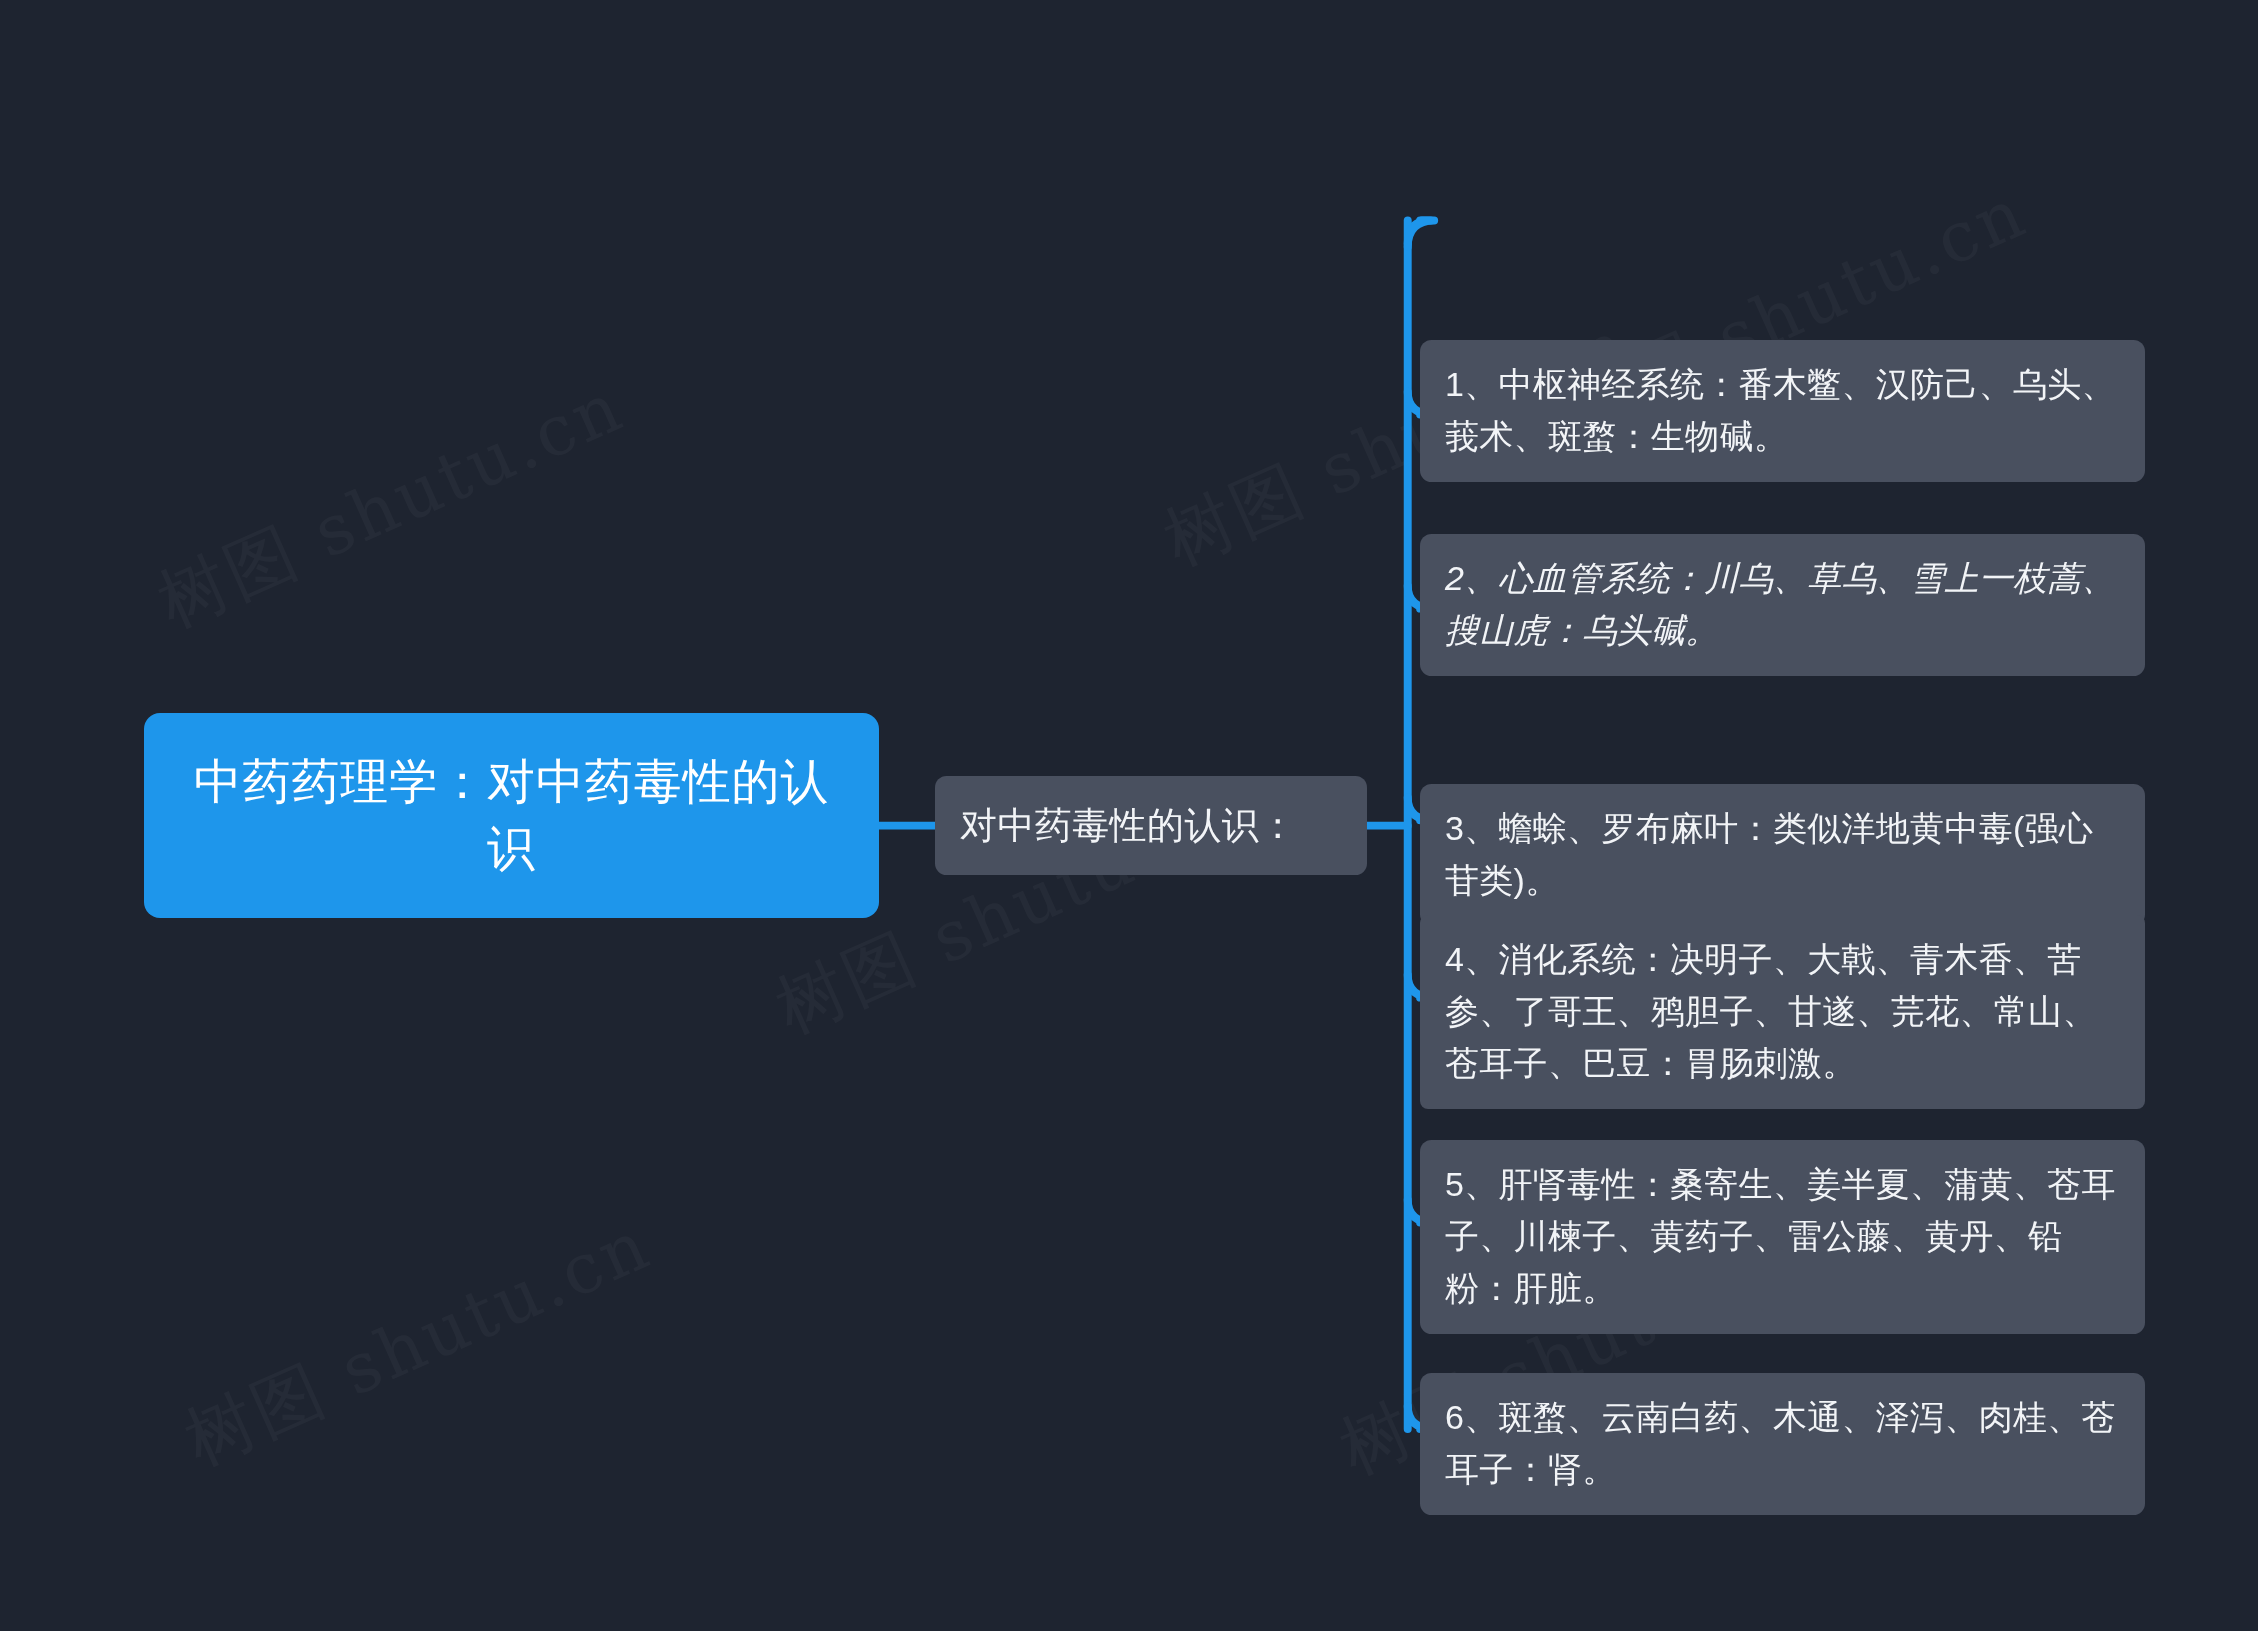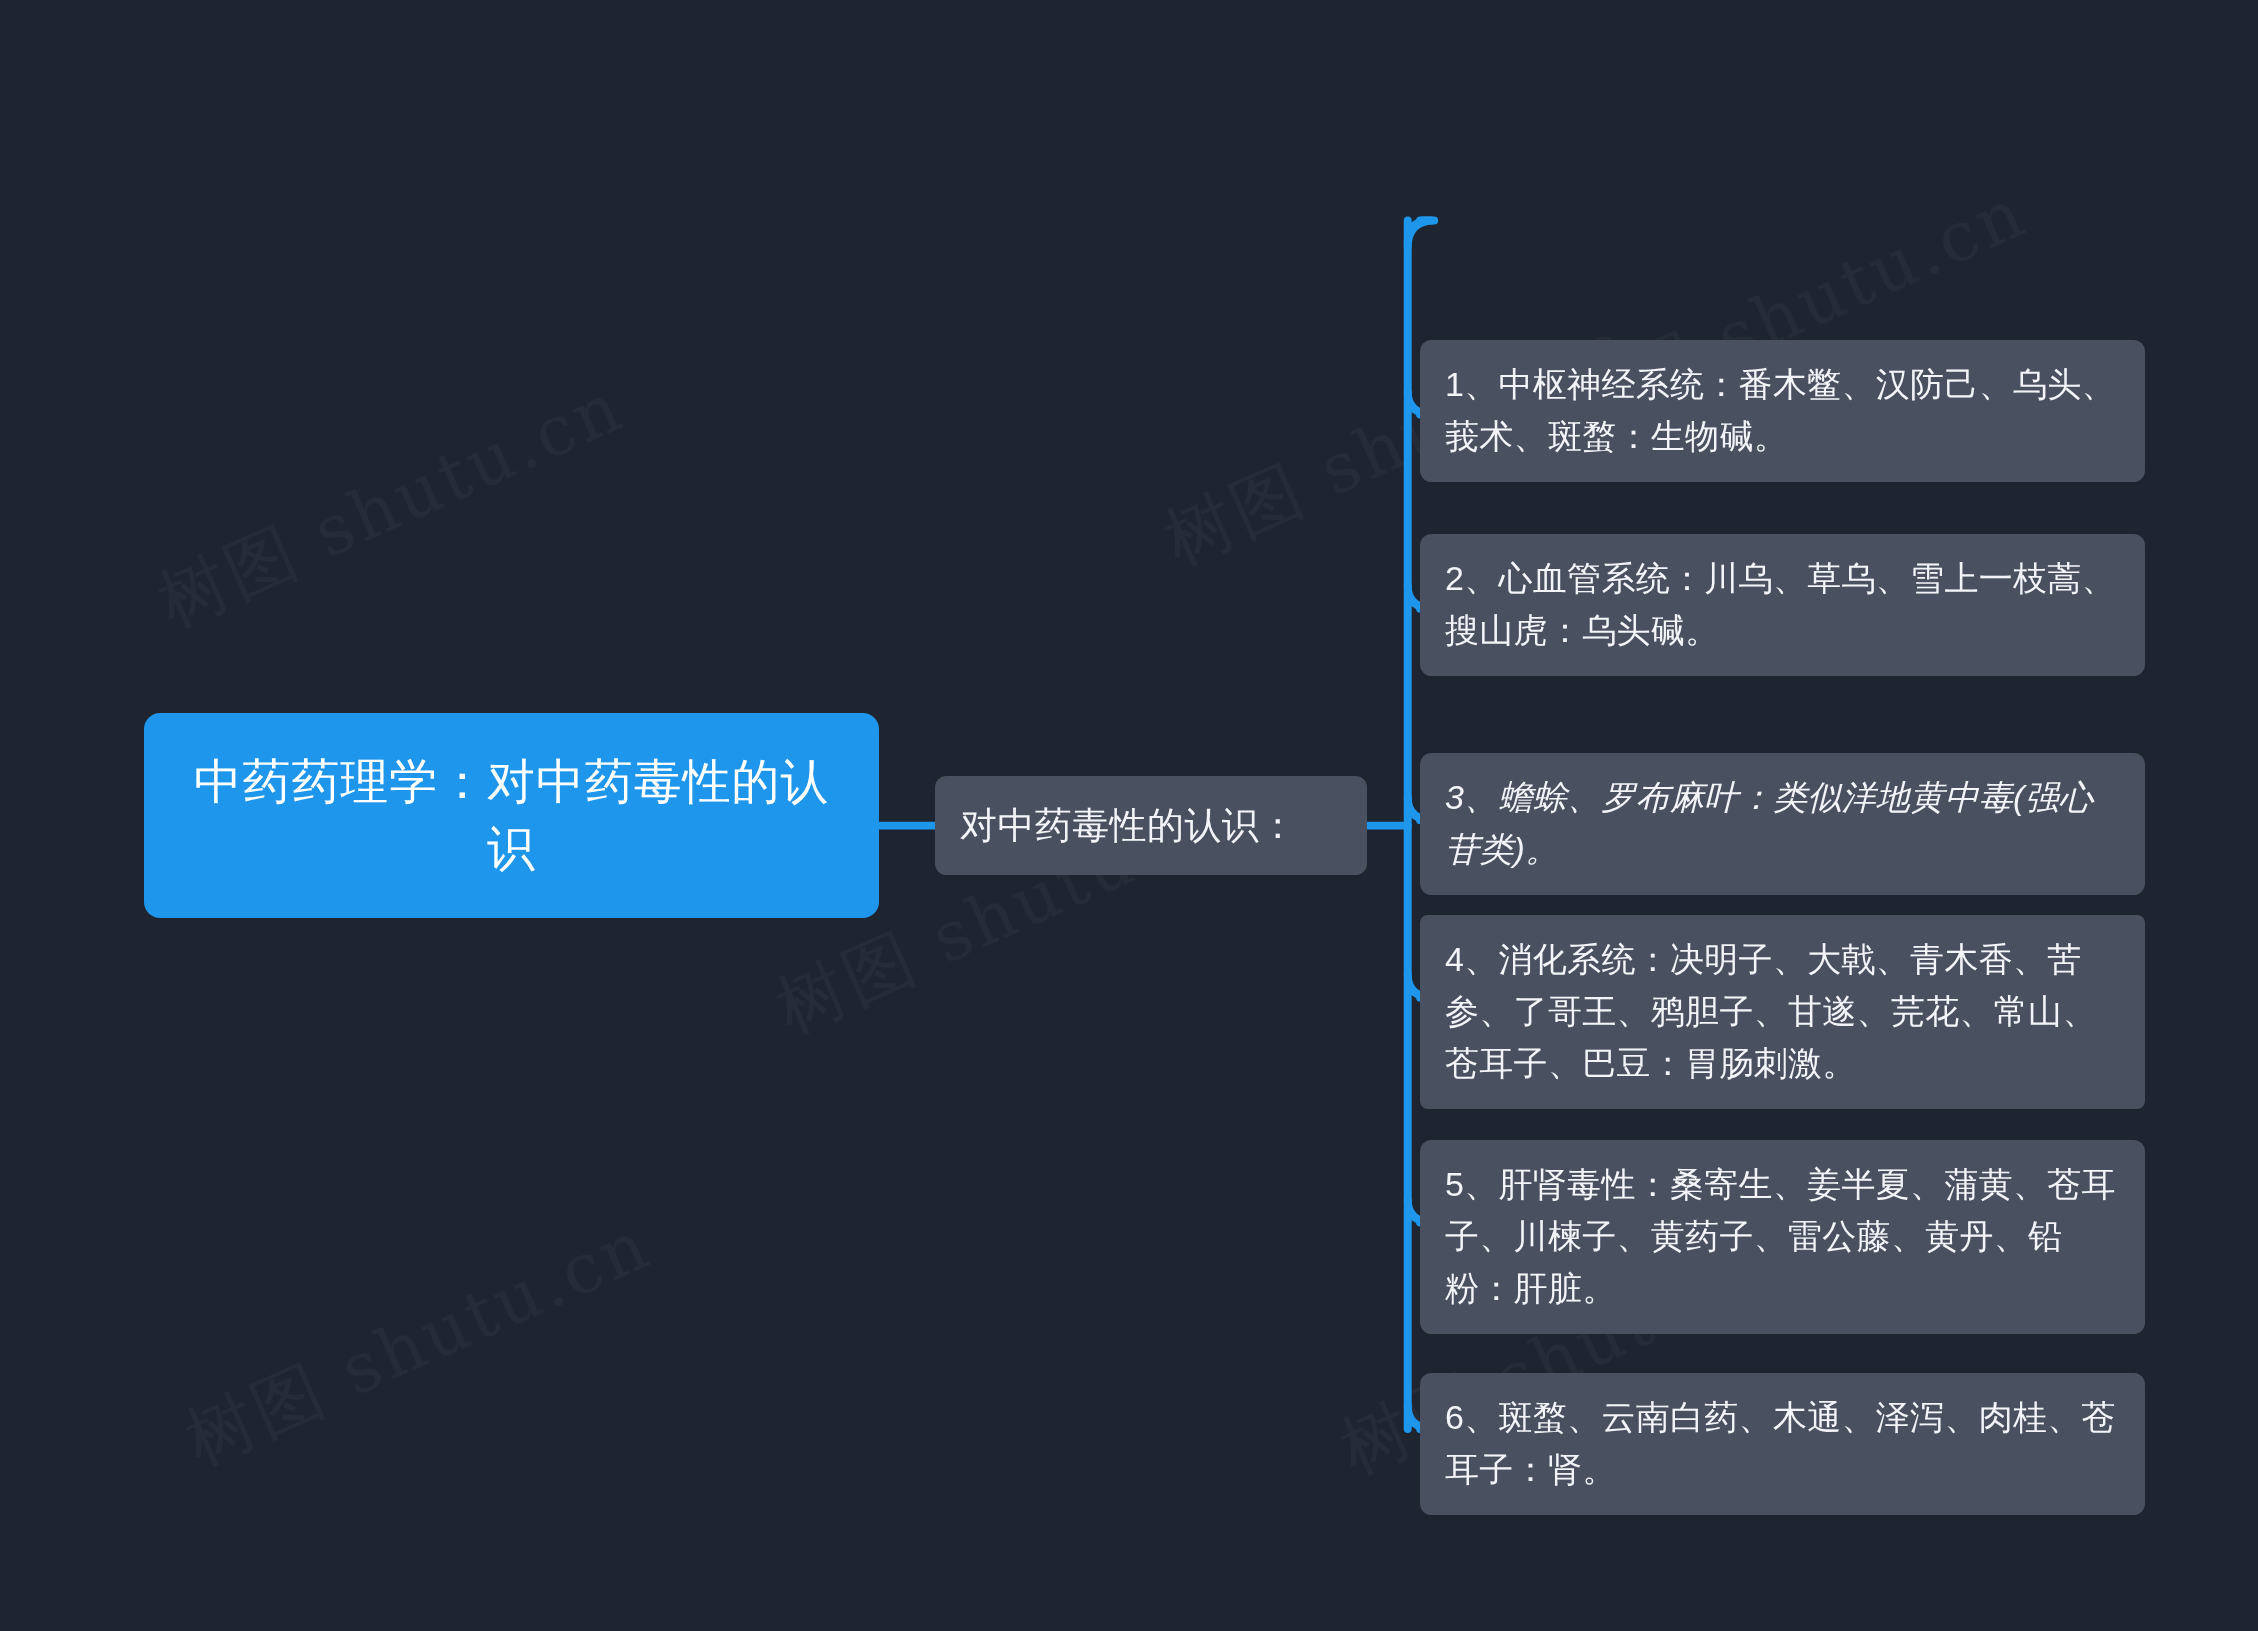--- a/index.html
+++ b/index.html
@@ -158,24 +158,24 @@
     <div class="node-text">对中药毒性的认识：</div>
   </div>
 
   <div class="node node-root">
     <div class="node-text">中药药理学：对中药毒性的认识</div>
   </div>
 
   <div class="node node-leaf" style="top:340px;justify-content:center;">
     <div class="node-text">1、中枢神经系统：番木鳖、汉防己、乌头、莪术、斑蝥：生物碱。</div>
   </div>
-  <div class="node node-leaf" style="top:534px;">
+  <div class="node node-leaf" style="top:534px;font-style:italic;">
     <div class="node-text">2、心血管系统：川乌、草乌、雪上一枝蒿、搜山虎：乌头碱。</div>
   </div>
-  <div class="node node-leaf" style="top:753px;font-style:italic;">
+  <div class="node node-leaf" style="top:784px;">
     <div class="node-text">3、蟾蜍、罗布麻叶：类似洋地黄中毒(强心苷类)。</div>
   </div>
   <div class="node node-leaf" style="top:915px;border-radius:8px;">
     <div class="node-text">4、消化系统：决明子、大戟、青木香、苦参、了哥王、鸦胆子、甘遂、芫花、常山、苍耳子、巴豆：胃肠刺激。</div>
   </div>
   <div class="node node-leaf" style="top:1140px;">
     <div class="node-text">5、肝肾毒性：桑寄生、姜半夏、蒲黄、苍耳子、川楝子、黄药子、雷公藤、黄丹、铅粉：肝脏。</div>
   </div>
   <div class="node node-leaf" style="top:1373px;">
     <div class="node-text">6、斑蝥、云南白药、木通、泽泻、肉桂、苍耳子：肾。</div>

